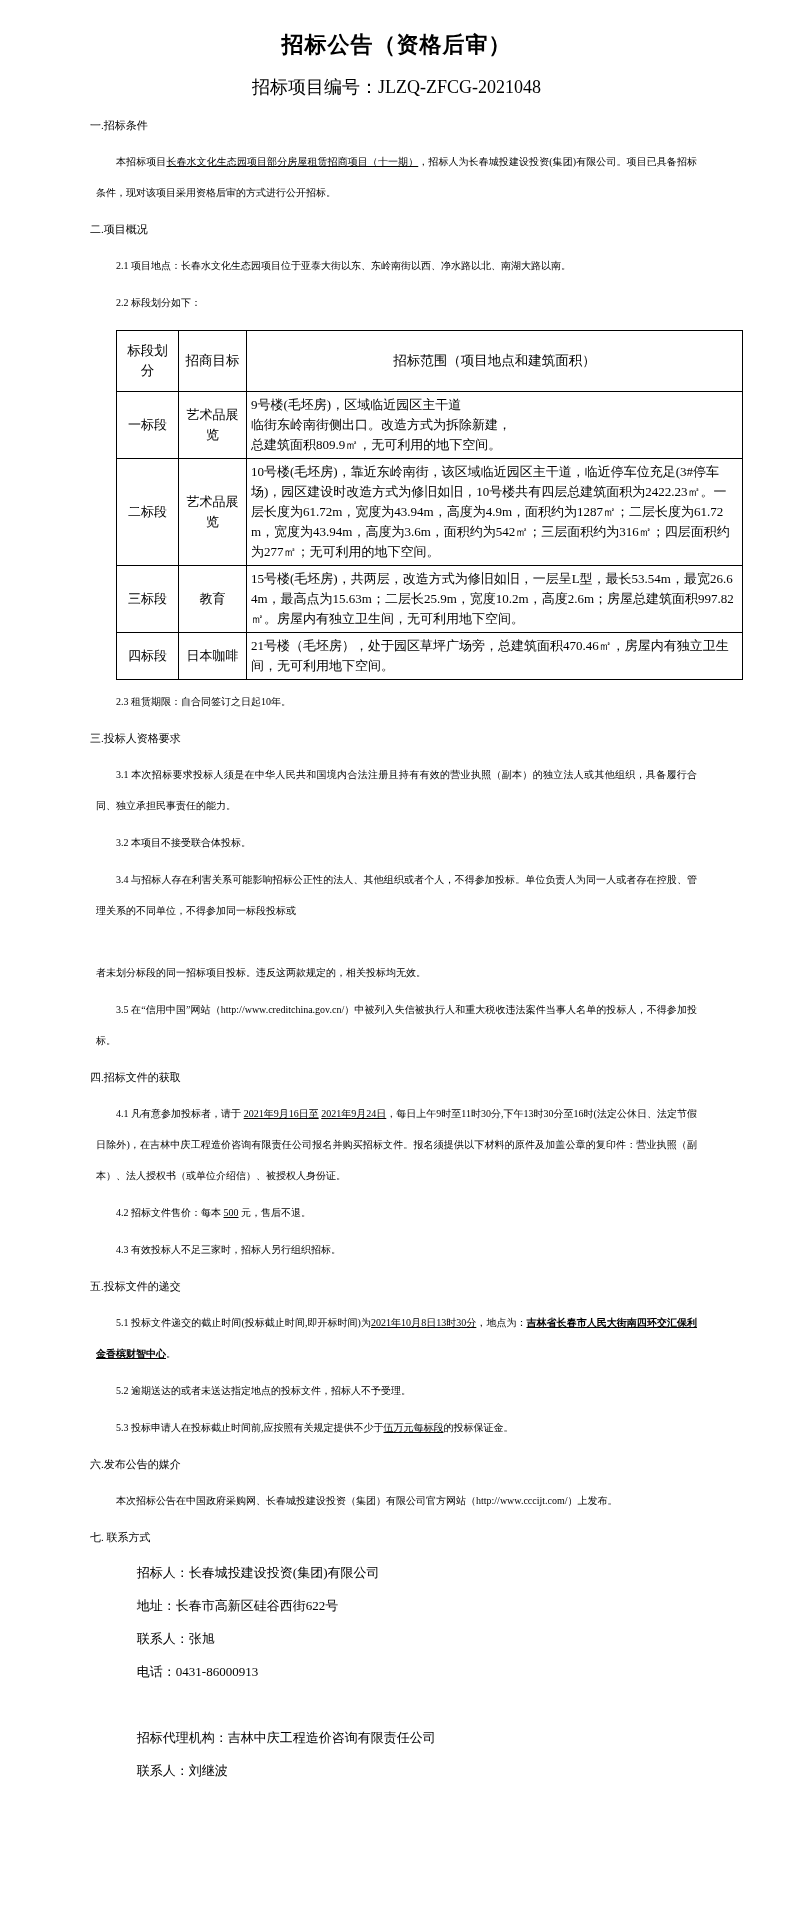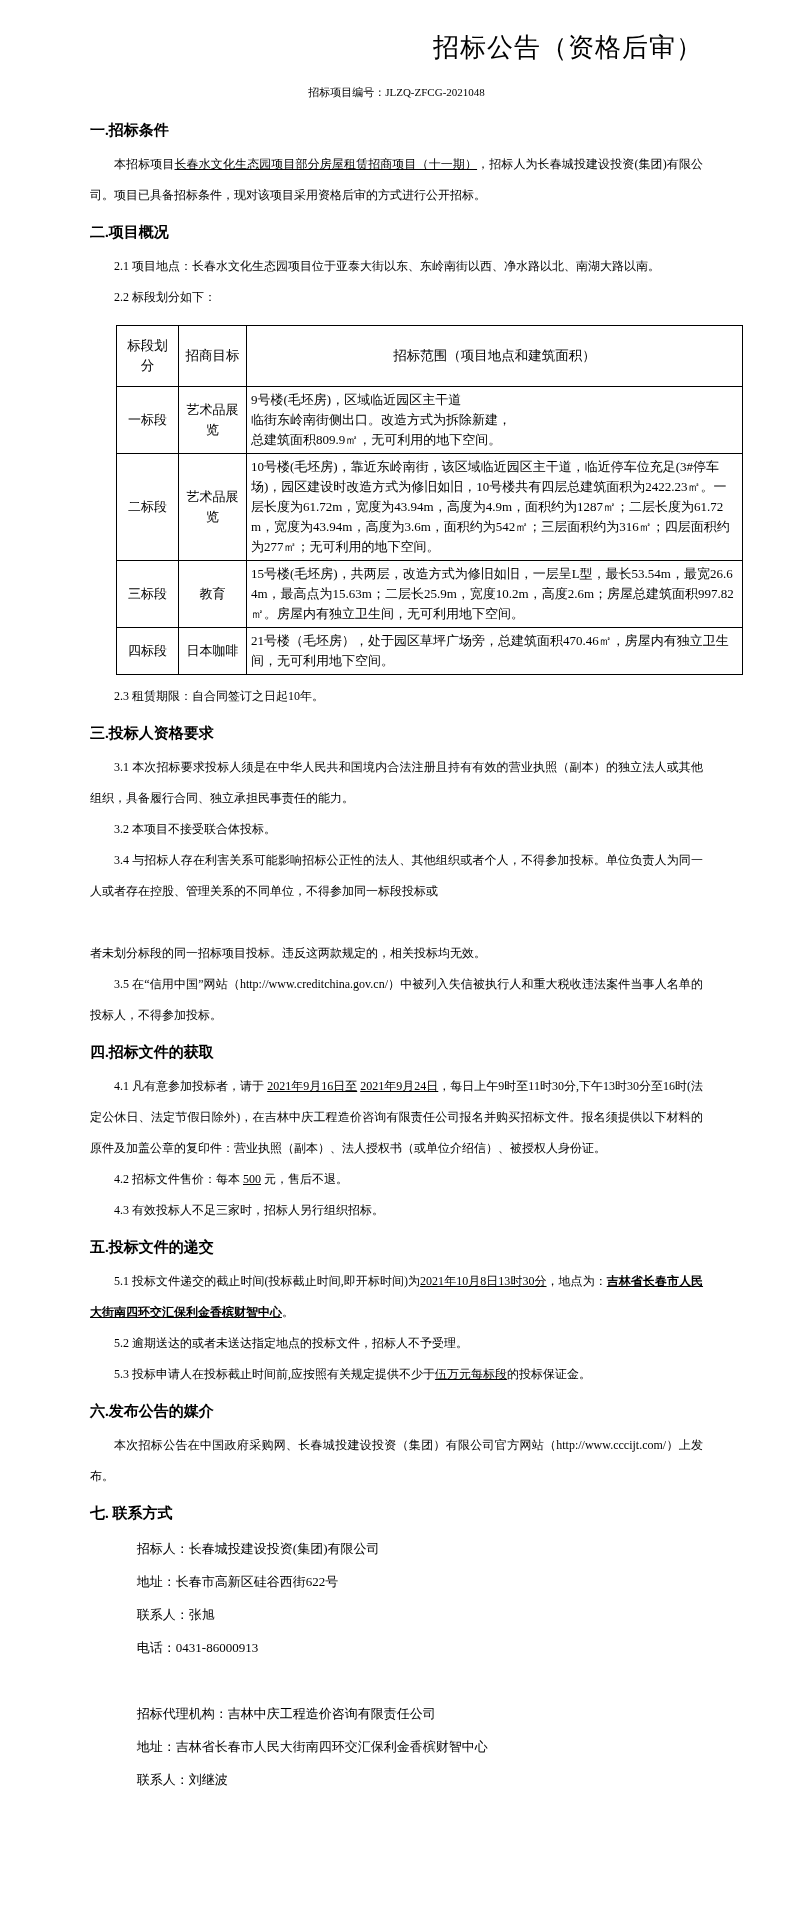--- a/index.html
+++ b/index.html
@@ -3,29 +3,29 @@
 <meta charset="utf-8">
 <style>
   html,body{margin:0;padding:0;}
   body{
     width:793px;min-height:1913px;background:#ffffff;color:#000000;
     font-family:"Liberation Serif","DejaVu Serif",serif;
   }
   .page{width:793px;min-height:1913px;background:#fff;overflow:hidden;}
   .content{width:613px;margin-left:90px;}
   .doc-title{
-    text-align:right;font-size:26px;font-weight:normal;
+    text-align:center;font-size:22px;font-weight:bold;
     margin:30px 0 12px 0;letter-spacing:1px;
   }
-  .proj-no{text-align:center;font-size:11px;margin:0 0 8px 0;line-height:30px;}
+  .proj-no{text-align:center;font-size:18px;margin:0 0 8px 0;line-height:30px;}
   h2.sec{
-    font-size:15px;font-weight:bold;margin:6px 0 4px 0;line-height:30px;
+    font-size:11px;font-weight:normal;margin:6px 0 4px 0;line-height:30px;
   }
   p.body{
-    font-size:12px;line-height:31px;margin:0;text-indent:2em;
+    font-size:10px;line-height:31px;margin:6px;text-indent:2em;
     text-align:justify;
   }
   p.body.noindent{text-indent:0;}
   p.body.gap-top{margin-top:31px;}
   .seg-u{text-decoration:underline;}
   .seg-bu{text-decoration:underline;font-weight:bold;}
   table.lots{
     border-collapse:collapse;width:627px;margin:12px 0 6px 26px;
     font-size:13px;table-layout:fixed;
   }
@@ -120,17 +120,16 @@
     <h2 class="sec">六.发布公告的媒介</h2>
     <p class="body">本次招标公告在中国政府采购网、长春城投建设投资（集团）有限公司官方网站（http://www.cccijt.com/）上发布。</p>
 
     <h2 class="sec">七. 联系方式</h2>
     <p class="contact-line">招标人：长春城投建设投资(集团)有限公司</p>
     <p class="contact-line">地址：长春市高新区硅谷西街622号</p>
     <p class="contact-line">联系人：张旭</p>
     <p class="contact-line">电话：0431-86000913</p>
     <p class="contact-line blank"></p>
     <p class="contact-line">招标代理机构：吉林中庆工程造价咨询有限责任公司</p>
-    <p class="contact-line">地址：吉林省长春市人民大街南四环交汇保利金香槟财智中心</p>
     <p class="contact-line">联系人：刘继波</p>
 
   </div>
 </div>
 
 </body></html>

